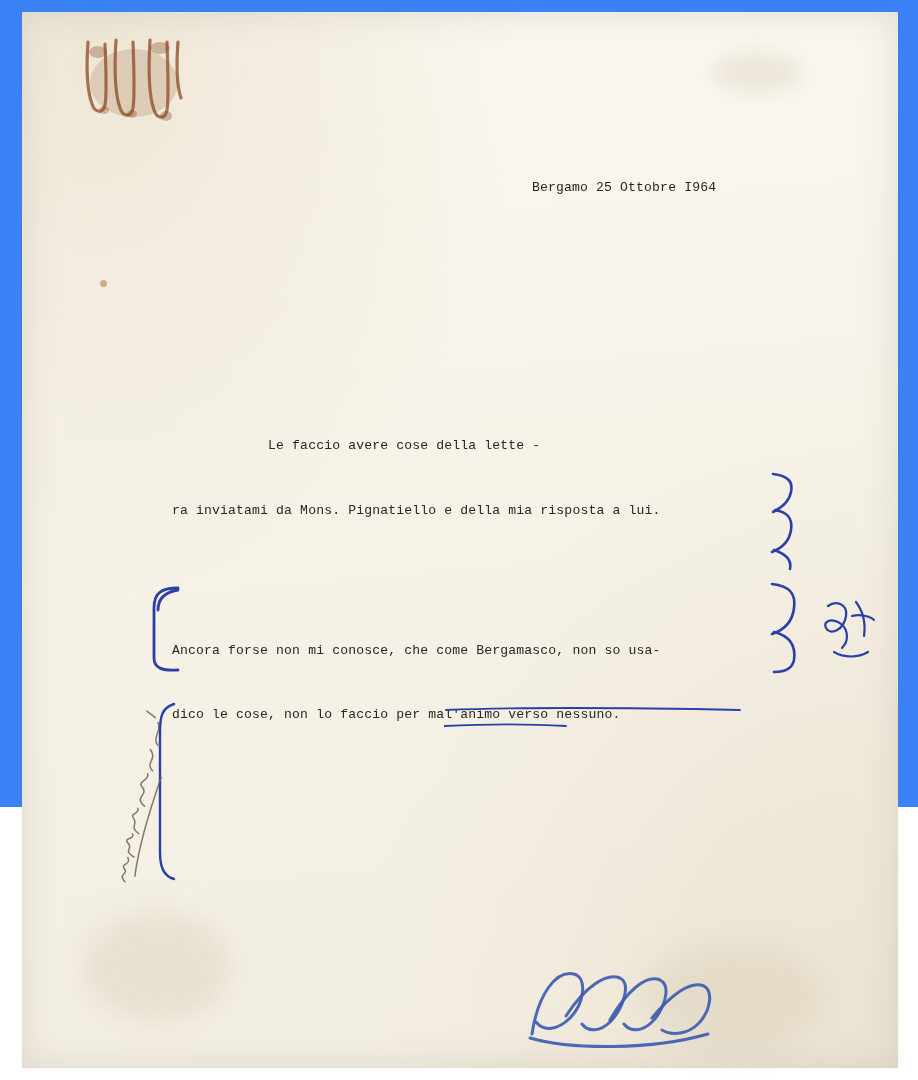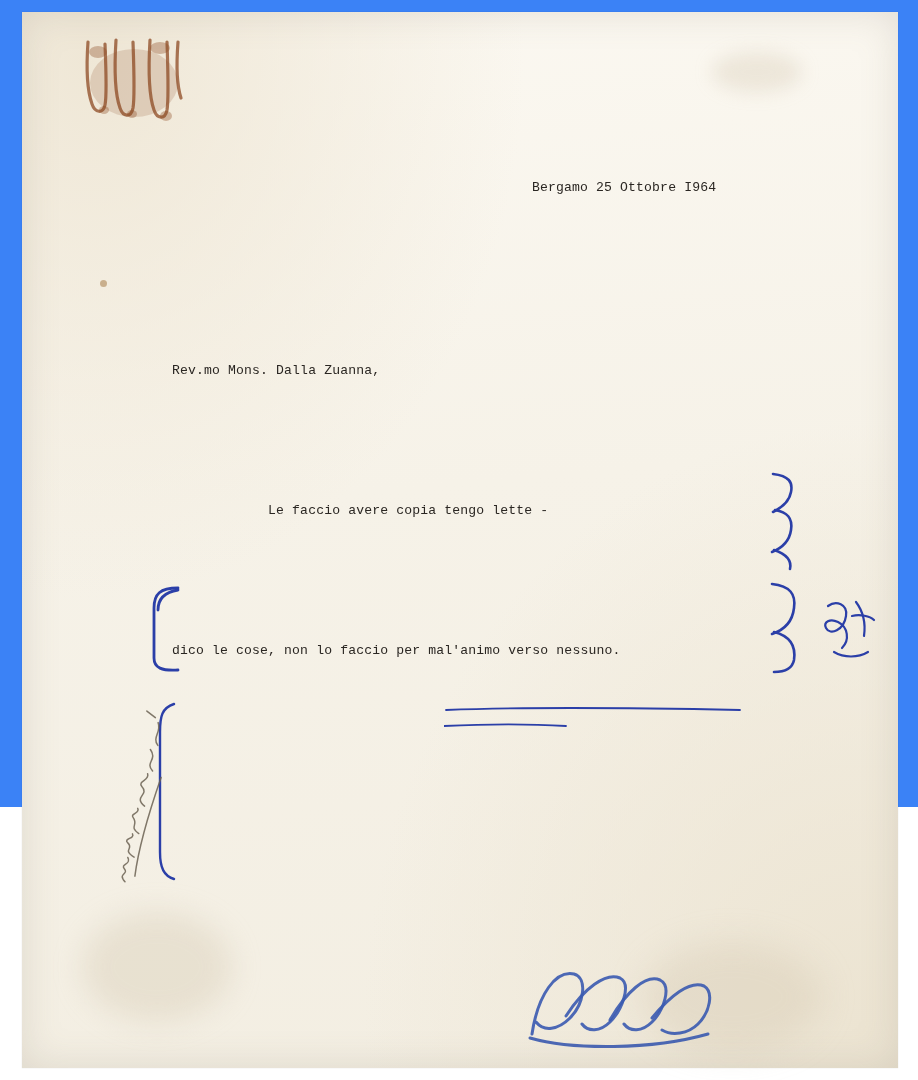--- a/index.html
+++ b/index.html
@@ -123,26 +123,27 @@
       <g fill="#8d4a23" fill-opacity="0.18">
         <ellipse cx="60" cy="45" rx="44" ry="34"></ellipse>
       </g>
     </svg>
 
     <div id="typed">
 
       <div class="line rightdate">Bergamo 25 Ottobre I964</div>
       <div class="gap"></div>
       <div class="gap-s"></div>
-      <div class="line">Rev.mo Mons. Dalla Zuanna,</div>
-      <div class="gap-s"></div>
-
-      <div class="line">            Le faccio avere copia tengo lette -</div>
-      <div class="gap-s"></div>
-
+      <div class="gap-s"></div>
+
+      <div class="line">            Le faccio avere cose della lette -</div>
+      <div class="line">ra inviatami da Mons. Pignatiello e della mia risposta a lui.</div>
+      <div class="gap-s"></div>
+
+      <div class="line">Ancora forse non mi conosce, che come Bergamasco, non so usa-</div>
       <div class="line">dico le cose, non lo faccio per mal'animo verso nessuno.</div>
       <div class="gap-s"></div>
 
       
       
       
       
       
       
       

